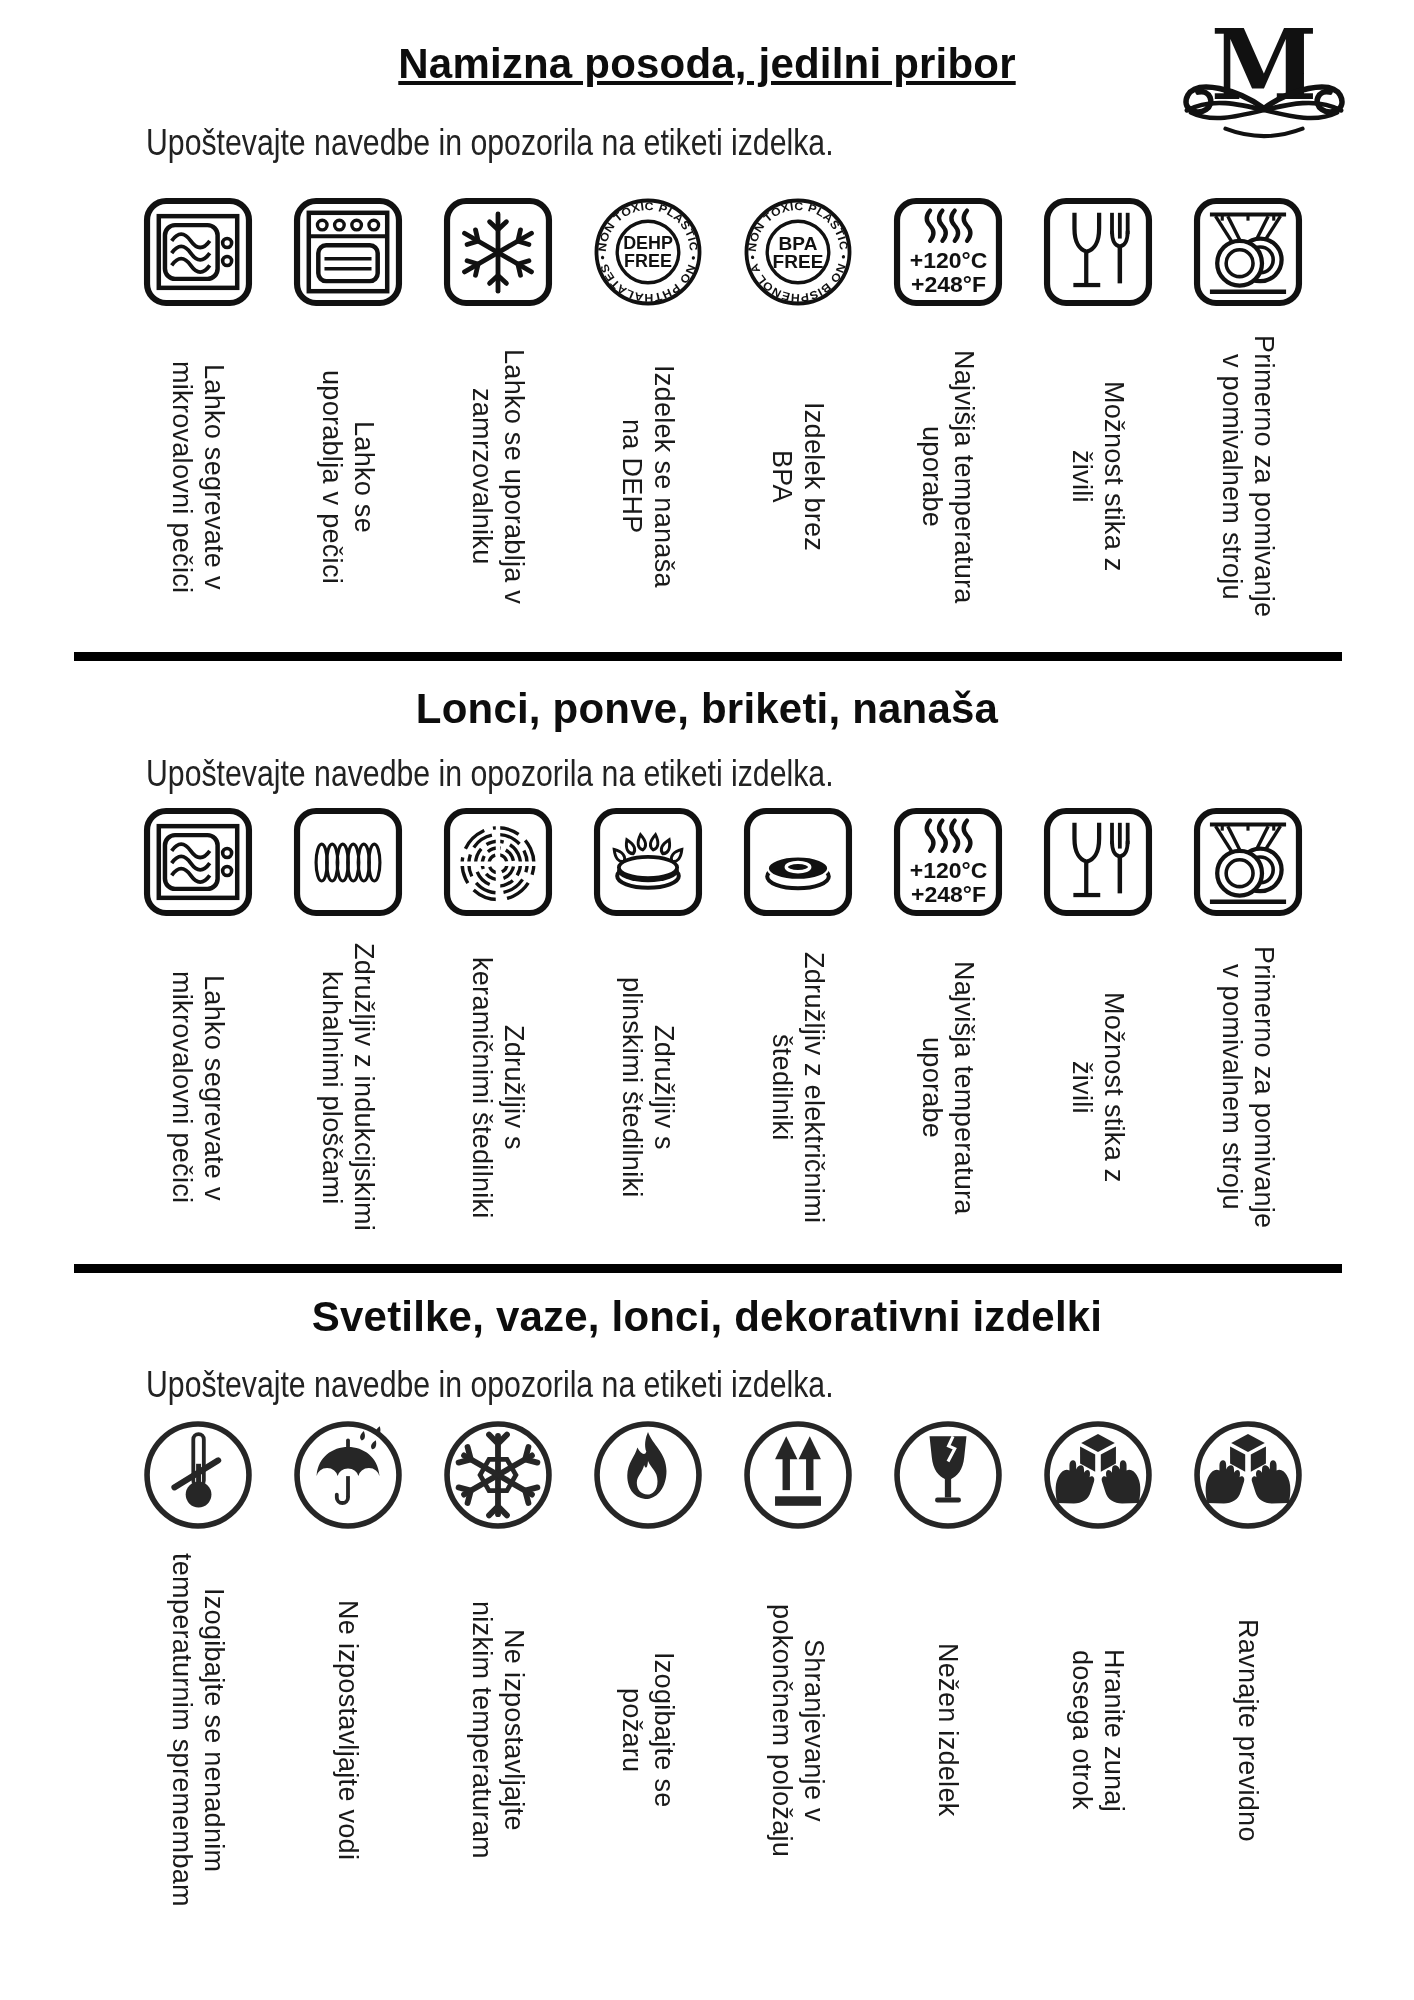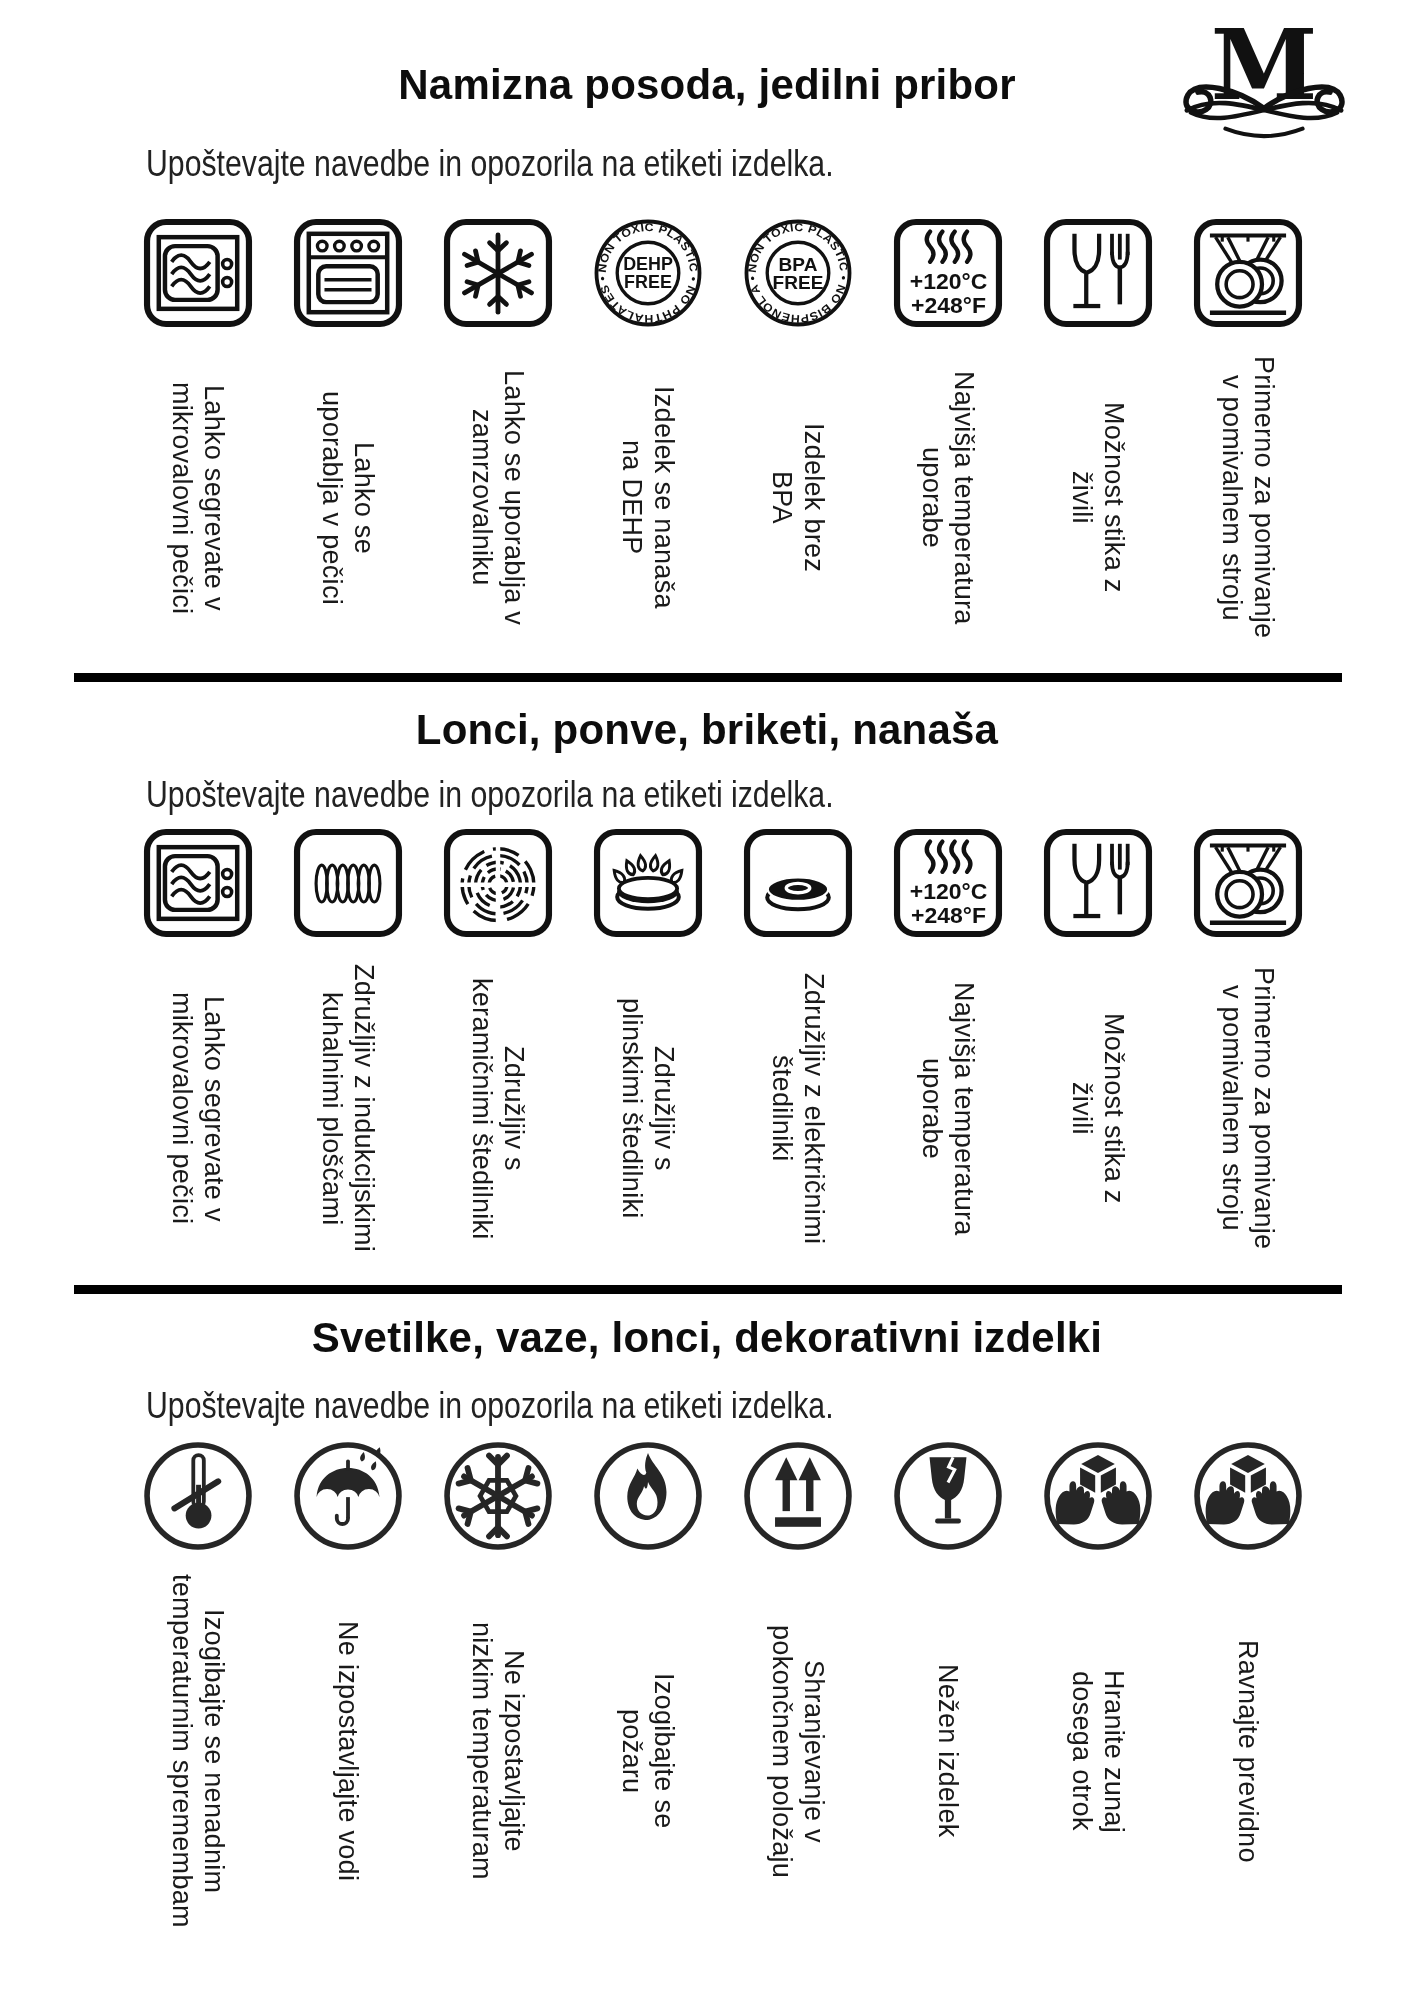--- a/index.html
+++ b/index.html
@@ -3,21 +3,21 @@
 <meta charset="utf-8">
 <style>
   html,body{margin:0;padding:0;}
   body{width:1414px;height:2000px;background:#fff;color:#111;
        font-family:"Liberation Sans",sans-serif;overflow:hidden;}
   .page{position:relative;width:1414px;height:2000px;background:#fff;}
   .logo{position:absolute;top:14px;left:1162px;width:204px;height:134px;}
   .logo svg{width:100%;height:100%;display:block;}
   .sec-title{margin:0;text-align:center;font-weight:bold;font-size:42px;
              letter-spacing:0.2px;color:#0d0d0d;line-height:1.15;}
-  .t1{padding-top:61px;}
+  .t1{padding-top:40px;text-decoration:underline;}
   .t2{margin-top:24px;}
   .t3{margin-top:20px;}
   .sec-note{margin:34px 0 0 146px;font-size:36px;color:#222;white-space:nowrap;
             transform:scaleX(0.84);transform-origin:left center;line-height:1.15;}
   .n2{margin-top:20px;}
   .n3{margin-top:22px;}
   .grid{margin-left:123px;width:1200px;display:flex;}
   .g1{margin-top:32px;}
   .g2{margin-top:12px;}
   .g3{margin-top:14px;}

